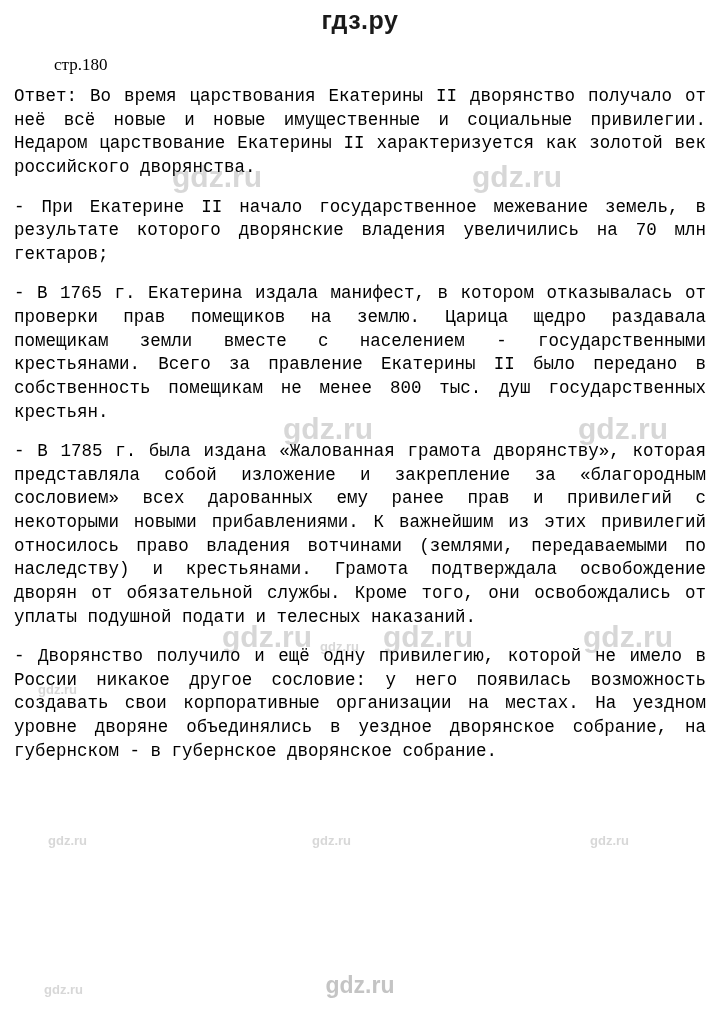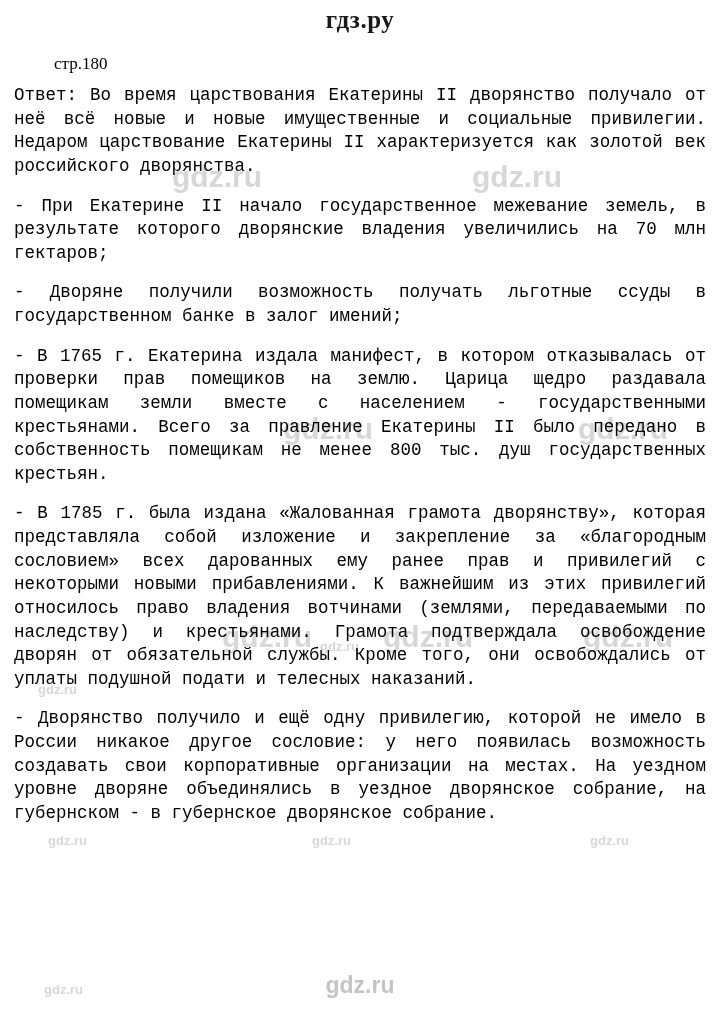--- a/index.html
+++ b/index.html
@@ -19,21 +19,21 @@
   .page {
     position: relative;
     width: 720px;
     height: 1017px;
     box-sizing: border-box;
     padding: 0 14px;
   }
 
   .site-logo {
     text-align: center;
-    font-family: Liberation Serif, serif;
+    font-family: Liberation Sans, sans-serif;
     font-weight: bold;
     font-size: 25px;
     letter-spacing: 0.5px;
     color: #1a1a1a;
     padding-top: 6px;
     padding-bottom: 4px;
     position: relative;
     z-index: 5;
   }
   .site-logo .dom {
@@ -122,21 +122,20 @@
 
   <div class="site-logo">
     <span class="dom">гдз.ру</span>
   </div>
 
   <div class="page-number">стр.180</div>
 
   <div class="content" id="body-content">
     <p class="para">Ответ: Во время царствования Екатерины II дворянство получало от неё всё новые и новые имущественные и социальные привилегии. Недаром царствование Екатерины II характеризуется как золотой век российского дворянства.</p>
     <p class="para">- При Екатерине II начало государственное межевание земель, в результате которого дворянские владения увеличились на 70 млн гектаров;</p>
-    <p class="para">- Дворяне получили возможность получать льготные ссуды в государственном банке в залог имений;</p>
     <p class="para">- В 1765 г. Екатерина издала манифест, в котором отказывалась от проверки прав помещиков на землю. Царица щедро раздавала помещикам земли вместе с населением - государственными крестьянами. Всего за правление Екатерины II было передано в собственность помещикам не менее 800 тыс. душ государственных крестьян.</p>
     <p class="para">- В 1785 г. была издана «Жалованная грамота дворянству», которая представляла собой изложение и закрепление за «благородным сословием» всех дарованных ему ранее прав и привилегий с некоторыми новыми прибавлениями. К важнейшим из этих привилегий относилось право владения вотчинами (землями, передаваемыми по наследству) и крестьянами. Грамота подтверждала освобождение дворян от обязательной службы. Кроме того, они освобождались от уплаты подушной подати и телесных наказаний.</p>
     <p class="para">- Дворянство получило и ещё одну привилегию, которой не имело в России никакое другое сословие: у него появилась возможность создавать свои корпоративные организации на местах. На уездном уровне дворяне объединялись в уездное дворянское собрание, на губернском - в губернское дворянское собрание.</p>
   </div>
 
   <div class="footer-wm">gdz.ru</div>
 
 </div>
 
 </body></html>

